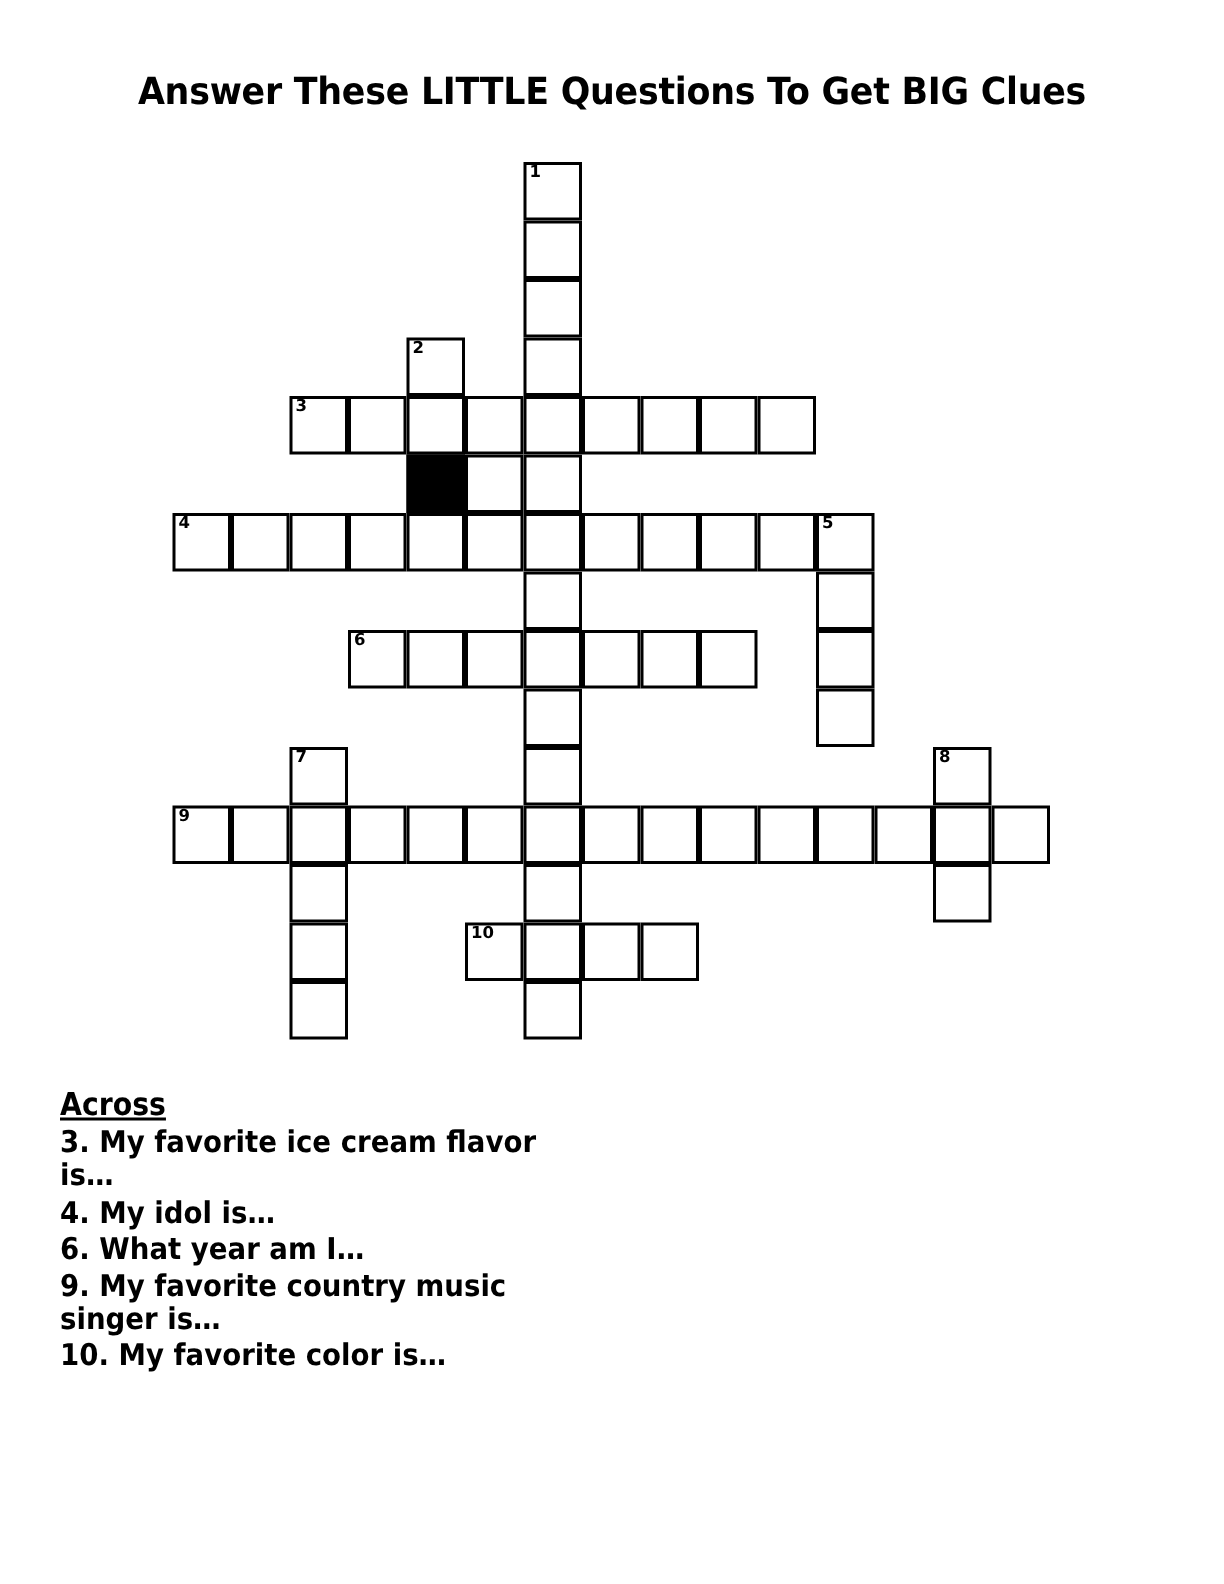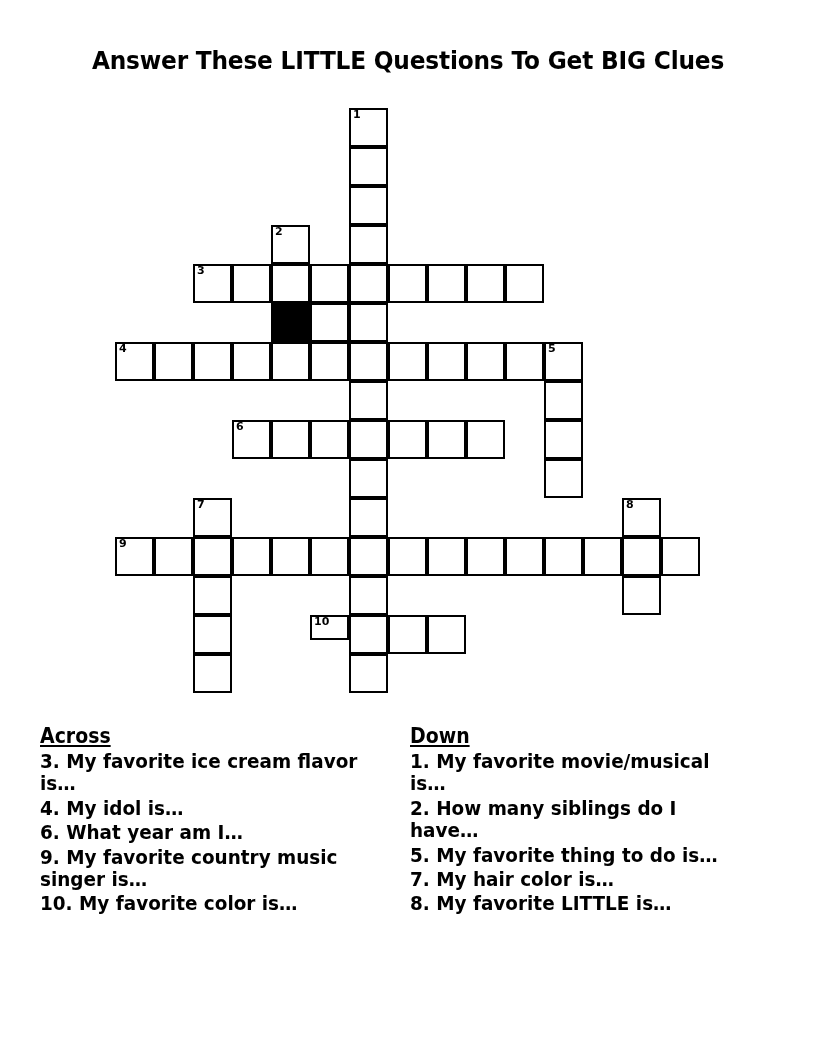--- a/index.html
+++ b/index.html
@@ -177,42 +177,34 @@
       <div class="cell" style="left: 466px; top: 437px; width: 39px; height: 39px;"></div>
       <div class="cell" style="left: 505px; top: 437px; width: 39px; height: 39px;"></div>
       <div class="cell" style="left: 544px; top: 437px; width: 39px; height: 39px;"></div>
       <div class="cell" style="left: 583px; top: 437px; width: 39px; height: 39px;"></div>
       <div class="cell" style="left: 622px; top: 437px; width: 39px; height: 39px;"></div>
       <div class="cell" style="left: 661px; top: 437px; width: 39px; height: 39px;"></div>
       <div class="cell" style="left: 193px; top: 476px; width: 39px; height: 39px;"></div>
       <div class="cell" style="left: 349px; top: 476px; width: 39px; height: 39px;"></div>
       <div class="cell" style="left: 622px; top: 476px; width: 39px; height: 39px;"></div>
       <div class="cell" style="left: 193px; top: 515px; width: 39px; height: 39px;"></div>
-      <div class="cell" style="left: 310px; top: 515px; width: 39px; height: 25px;">
+      <div class="cell" style="left: 310px; top: 515px; width: 39px; height: 39px;">
         <span class="num">10</span>
       </div>
       <div class="cell" style="left: 349px; top: 515px; width: 39px; height: 39px;"></div>
       <div class="cell" style="left: 388px; top: 515px; width: 39px; height: 39px;"></div>
       <div class="cell" style="left: 427px; top: 515px; width: 39px; height: 39px;"></div>
       <div class="cell" style="left: 193px; top: 554px; width: 39px; height: 39px;"></div>
       <div class="cell" style="left: 349px; top: 554px; width: 39px; height: 39px;"></div>
     </div>
 
   <div class="clues">
     <div class="col col-across">
       <div class="clue-head">Across</div>
       <div class="clue">3. My favorite ice cream flavor is…</div>
       <div class="clue">4. My idol is…</div>
       <div class="clue">6. What year am I…</div>
       <div class="clue">9. My favorite country music singer is…</div>
       <div class="clue">10. My favorite color is…</div>
     </div>
-    <div class="col col-down">
-      <div class="clue-head">Down</div>
-      <div class="clue">1. My favorite movie/musical is…</div>
-      <div class="clue">2. How many siblings do I have…</div>
-      <div class="clue">5. My favorite thing to do is…</div>
-      <div class="clue">7. My hair color is…</div>
-      <div class="clue">8. My favorite LITTLE is…</div>
-    </div>
   </div>
 
 </div>
 
 </body></html>

